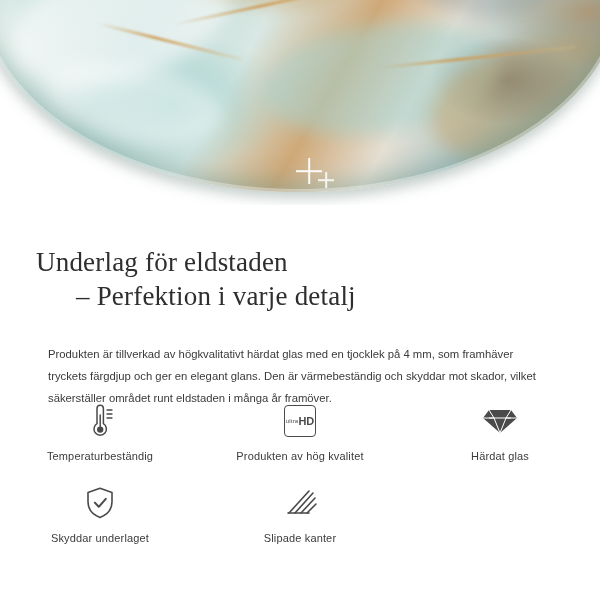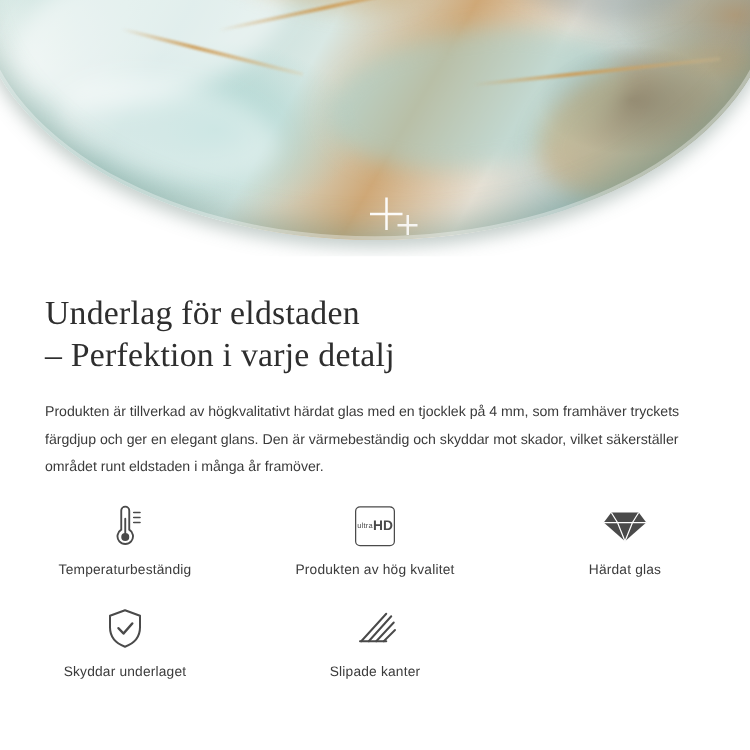--- a/index.html
+++ b/index.html
@@ -95,36 +95,36 @@
   .sparkle::after  { width: 1.6px; height: 26px; transform: translate(-50%, -50%); }
   .sp1 { left: 296px; top: 158px; opacity: 0.95; }
   .sp2 { left: 318px; top: 172px; width: 16px; height: 16px; opacity: 0.85; }
   .sp2::before { width: 16px; }
   .sp2::after { height: 16px; }
 
   
   .content {
     position: absolute;
     left: 0;
-    top: 205px;
+    top: 217px;
     width: 600px;
   }
   .headline {
     margin: 0;
     padding: 28px 36px 0 36px;
     font-family: "Liberation Serif", serif;
     font-weight: 400;
     font-size: 27px;
     line-height: 34px;
     color: #2e2e2e;
     letter-spacing: 0.2px;
   }
-  .headline .line2 { display: block; }
+  .headline .line2 { display: block; margin-left: 40px; }
   .body-copy {
-    margin: 0;
+    margin: 12px;
     padding: 18px 44px 0 36px;
     font-size: 11.3px;
     line-height: 22px;
     color: #3a3a3a;
   }
 
   
   .features {
     position: absolute;
     left: 0;

